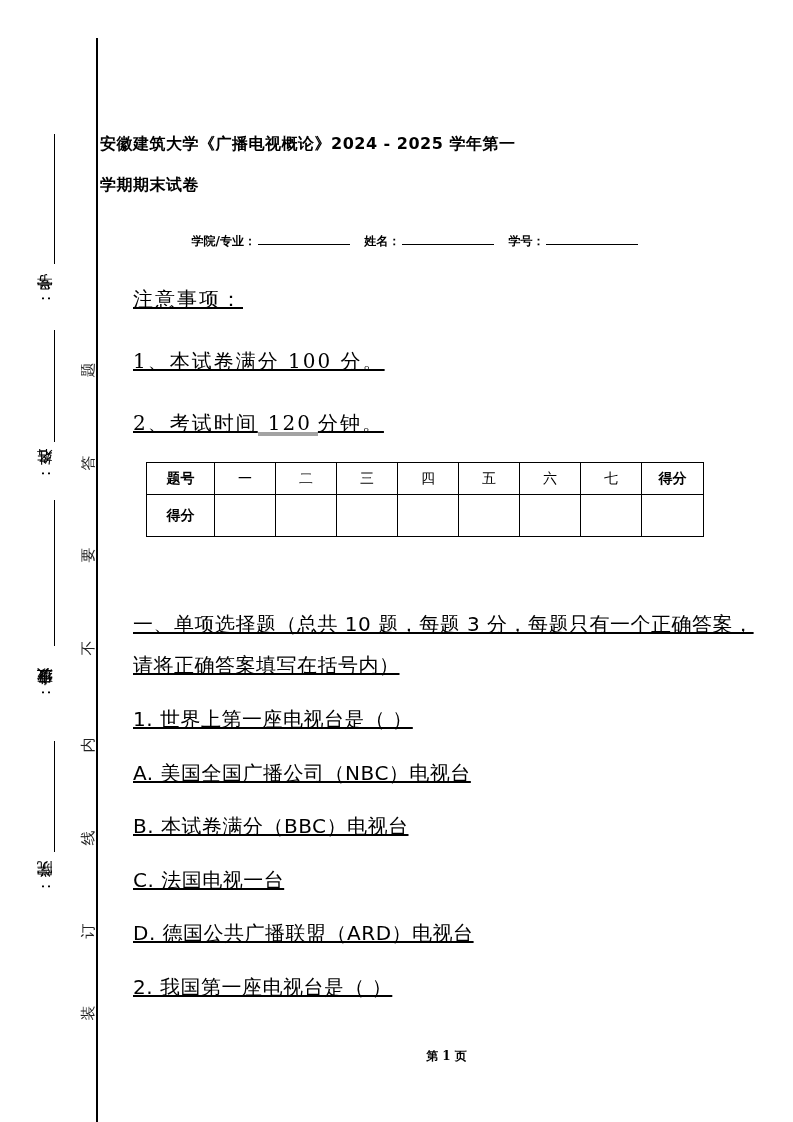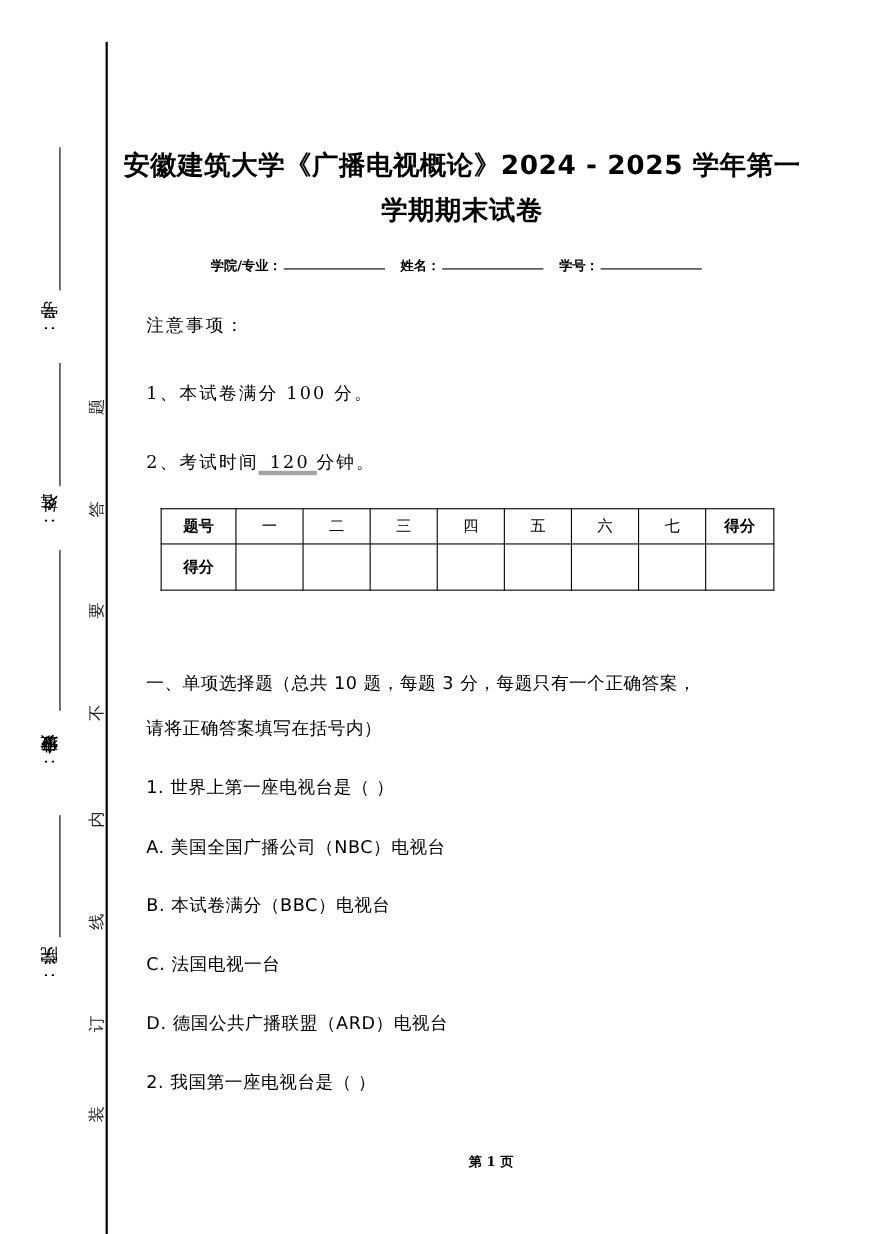--- a/index.html
+++ b/index.html
@@ -4,25 +4,25 @@
 <style>
   html, body { margin:0; padding:0; background:#ffffff; }
   body { width:793px; height:1122px; position:relative; overflow:hidden; color:#000; font-family:"DejaVu Serif","Liberation Serif", serif; }
 
   
   .vrule { position:absolute; left:96px; top:38px; width:1.5px; height:1084px; background:#000; }
   .fill-seg { position:absolute; left:54px; width:1px; background:#000; }
   .side-label { position:absolute; left:30px; width:30px; font-size:16px; writing-mode:vertical-rl; transform:rotate(180deg); font-family:"DejaVu Sans","Liberation Sans",sans-serif; letter-spacing:1px; text-align:center; display:flex; align-items:center; justify-content:center; }
   .seal-char { position:absolute; left:78px; width:20px; font-size:15px; font-family:"DejaVu Sans","Liberation Sans",sans-serif; transform:rotate(-90deg); text-align:center; line-height:20px; height:20px; color:#222; }
 
-  .title { position:absolute; left:100px; width:640px; text-align:center; font-family:"DejaVu Sans","Liberation Sans",sans-serif; font-weight:bold; font-size:24px; letter-spacing:0.5px; }
+  .title { position:absolute; left:100px; width:640px; font-family:"DejaVu Sans","Liberation Sans",sans-serif; font-weight:bold; font-size:16px; letter-spacing:0.5px; }
   .info-line { position:absolute; left:100px; width:640px; top:230px; text-align:center; font-family:"DejaVu Sans","Liberation Sans",sans-serif; font-weight:bold; font-size:12px; }
   .blank { display:inline-block; width:92px; border-bottom:1.2px solid #000; height:14px; margin:0 10px 0 2px; vertical-align:baseline; }
 
-  .para { position:absolute; left:133px; font-size:16px; letter-spacing:2px; }
+  .para { position:absolute; left:133px; font-size:20px; letter-spacing:2px;text-decoration:underline; }
   .para.sans { font-family:"DejaVu Sans","Liberation Sans",sans-serif; letter-spacing:0.5px; }
   .u { display:inline-block; border-bottom:4px solid #a3a3a3; padding:0 6px 0 10px; line-height:17px; }
 
   table.score { position:absolute; left:146px; top:462px; border-collapse:collapse; font-family:Liberation Sans, sans-serif; font-size:14px; }
   table.score td { border:1.2px solid #000; text-align:center; padding:0; }
   table.score tr.h td { height:31px; }
   table.score tr.r1 td { height:41px; }
   table.score tr.r2 td { height:50px; }
   table.score td.lbl { width:67px; font-weight:bold; }
   table.score td.col { width:60px; }

